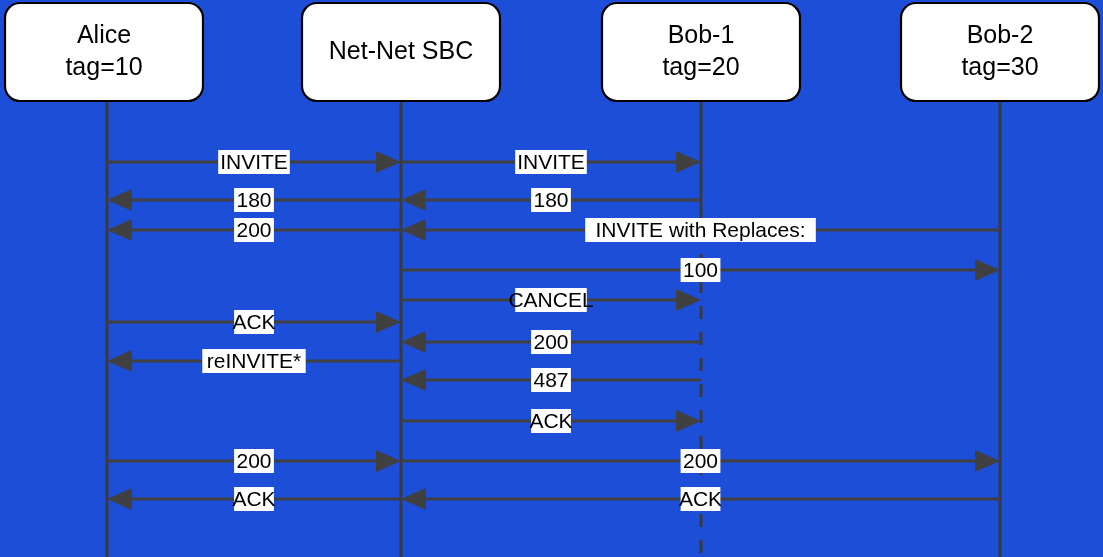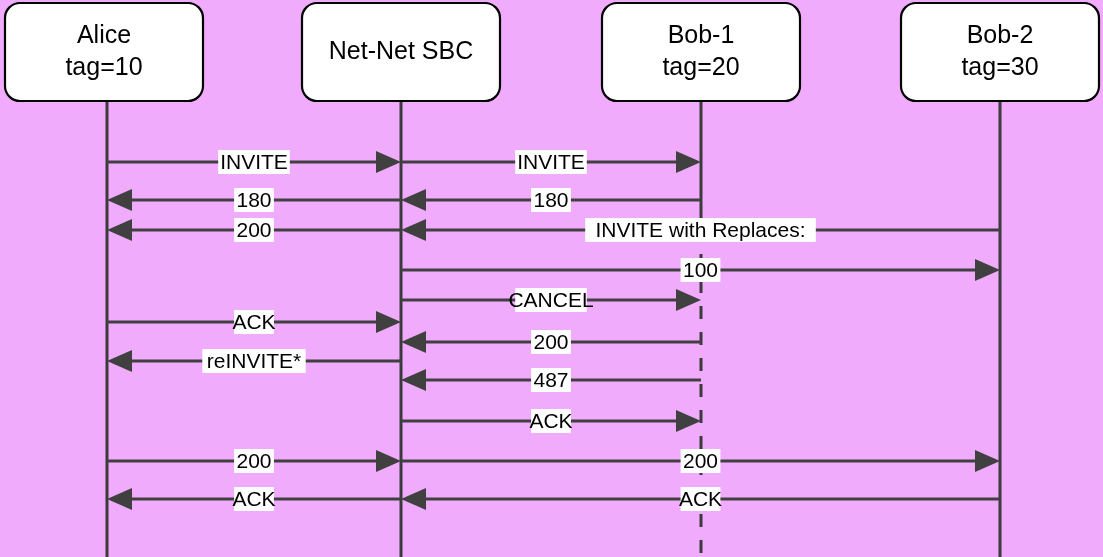--- a/index.html
+++ b/index.html
@@ -8,21 +8,21 @@
     padding: 0;
     background: #ffffff;
   }
   body {
     font-family: "Liberation Sans", sans-serif;
   }
   #diagram-root {
     position: relative;
     width: 1103px;
     height: 557px;
-    background: #f0abfc;
+    background: #1d4ed8;
     overflow: hidden;
   }
   #diagram-svg {
     position: absolute;
     top: 0;
     left: 0;
     width: 1103px;
     height: 557px;
     display: block;
   }

